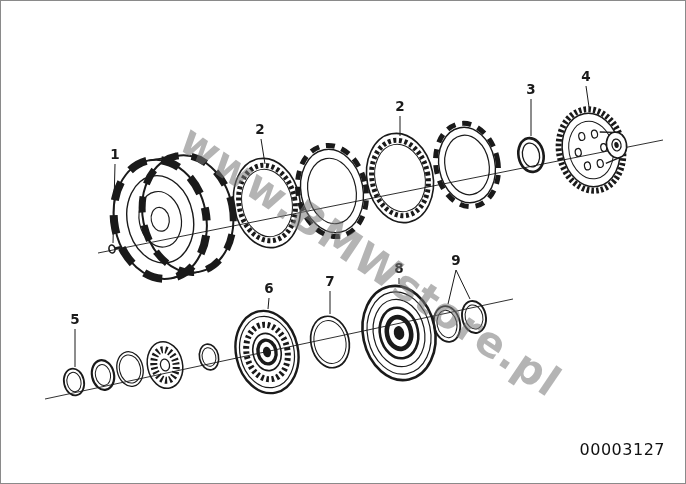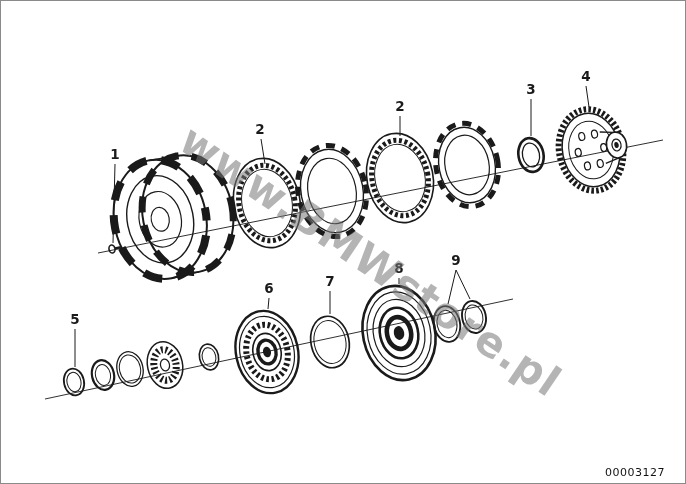--- a/index.html
+++ b/index.html
@@ -37,22 +37,22 @@
     font-size:42px;
     font-weight:600;
     letter-spacing:1px;
     white-space:nowrap;
     color:var(--wm);
     opacity:0.55;
     pointer-events:none;
   }
   .docnum{
     position:absolute;
-    right:20px;bottom:4px;
-    font-size:11px;
+    right:20px;bottom:24px;
+    font-size:16px;
     color:#111;
     letter-spacing:0.5px;
     margin-top:8px;
   }
 </style>
 </head>
 <body>
 
 <div class="frame">
 

